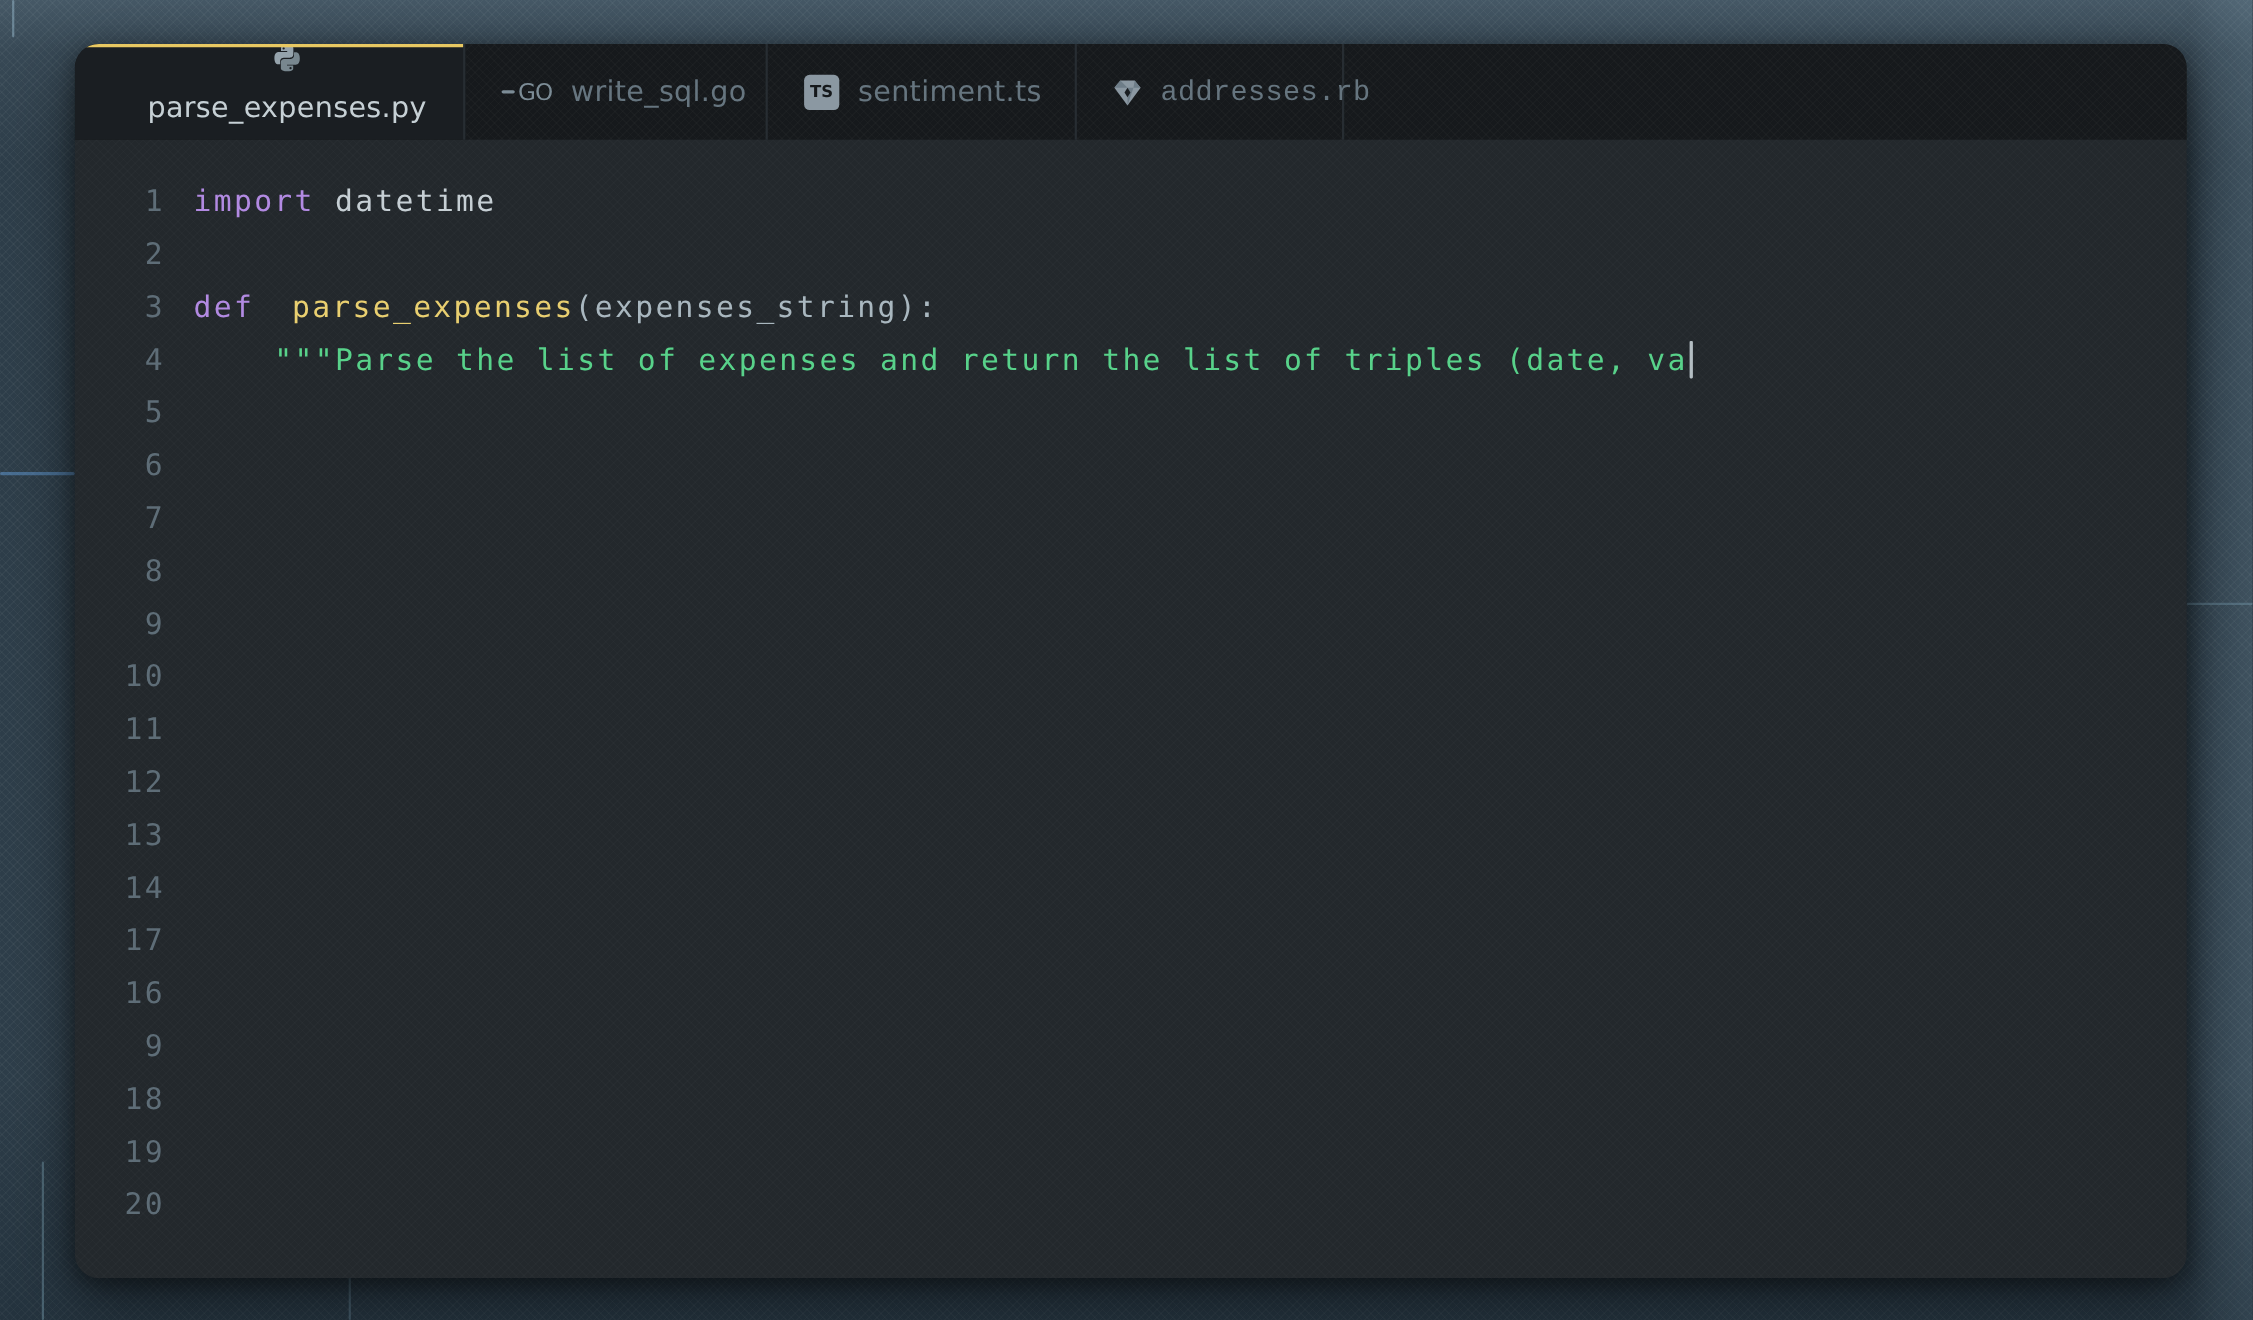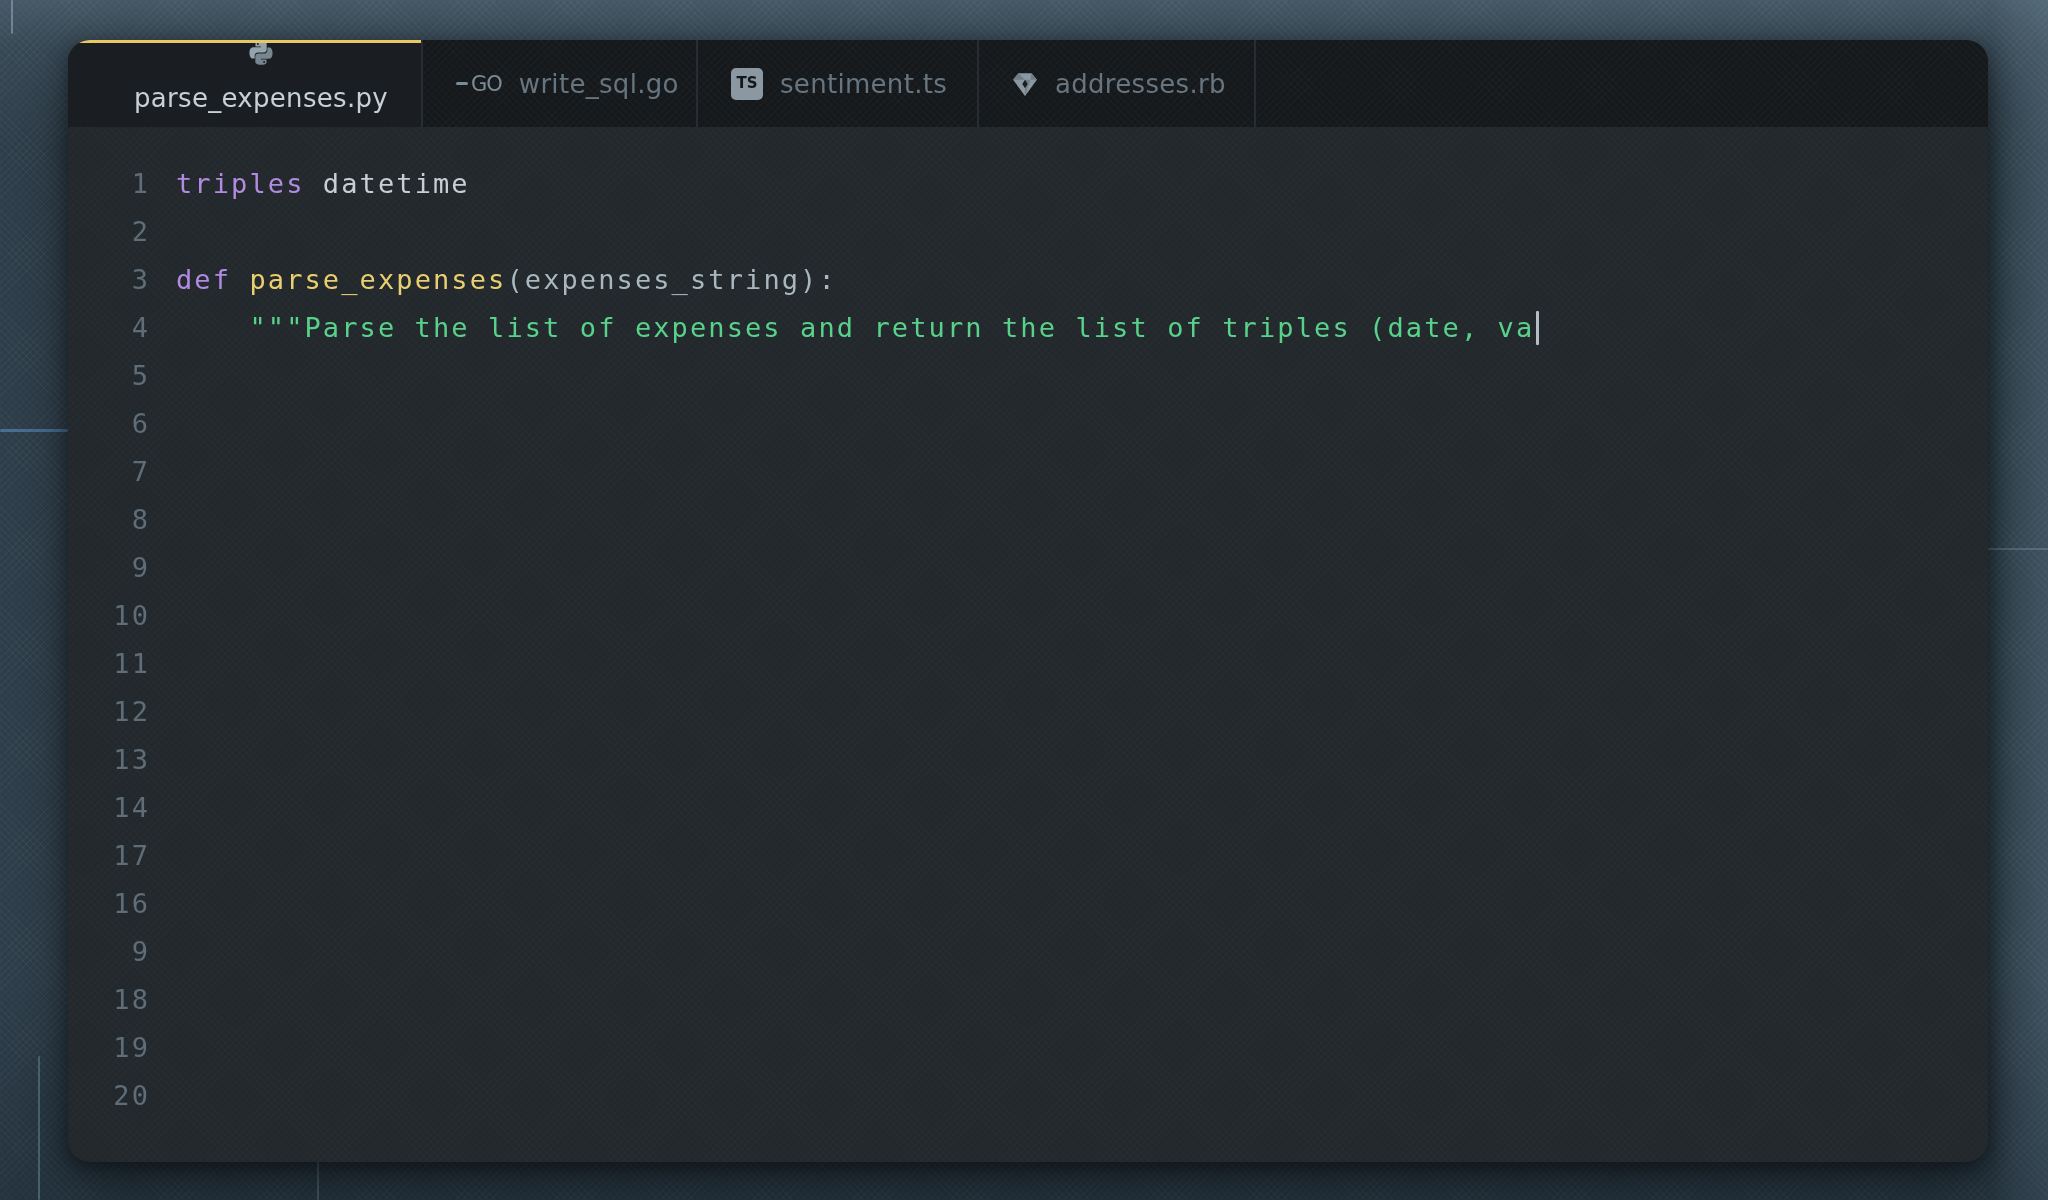--- a/index.html
+++ b/index.html
@@ -43,39 +43,39 @@
       repeating-linear-gradient(135deg, rgba(255,255,255,.02) 0 1px, transparent 1px 5px),
       #16191c;
   }
   .tab{display:flex;align-items:center;gap:17px;padding-left:33px;box-sizing:border-box;
     border-right:2px solid #272d32;position:relative;cursor:default;}
   .tab .label{font-size:26px;color:#66757f;letter-spacing:.3px;}
   .tab.active{background:#1a1e22;flex-direction:column;}
   .tab.active .label{color:#c6d0d5;}
   .tab.active::before{content:"";position:absolute;top:0;left:8px;right:0;height:3px;
     background:#e8c862;border-radius:3px 0 0 3px;}
-  .t1{width:355px;} .t2{width:275px;} .t3{width:281px;} .t4{width:277px;}
+  .t1{width:355px;} .t2{width:275px;} .t3{width:281px;} .t4{width:243px;font-family:Liberation Mono, monospace;}
 
   .icon-py{width:26px;height:26px;flex:0 0 auto;}
   .go-icon{display:flex;align-items:center;color:#7c8c96;font-weight:normal;}
   .go-dash{display:inline-block;width:12px;height:3px;background:#7c8c96;border-radius:2px;margin-right:3px;}
   .go-letters{font-size:21px;letter-spacing:-1px;font-family:"DejaVu Sans",sans-serif;}
   .ts-icon{width:32px;height:32px;border-radius:5px;background:#8b98a2;color:#15181b;
     display:flex;align-items:flex-start;justify-content:center;font-weight:bold;font-size:15px;
     letter-spacing:0;padding-bottom:0;box-sizing:border-box;line-height:30px;}
   .icon-rb{width:26px;height:26px;flex:0 0 auto;}
 
   
   .code-area{padding-top:33px;font-family:"DejaVu Sans Mono", monospace;font-size:27px;
     letter-spacing:2.1px;}
   .line{height:48px;line-height:48px;display:flex;white-space:pre;}
   .ln{display:inline-block;width:82px;text-align:right;color:#5e6d77;flex:0 0 auto;}
   .code{margin-left:26px;}
   .tok-keyword{color:#b28ae2;}
-  .tok-function{color:#e9cf70;}
+  .tok-function{color:#e9cf70;margin-left:16px;}
   .tok-punct{color:#a9b7bf;}
   .tok-plain{color:#c6cfd4;}
   .tok-string{color:#58d28a;}
   .cursor{display:inline-block;width:3px;height:34px;background:#b4bec3;
     vertical-align:middle;transform:translateY(-2px);margin-left:2px;border-radius:1px;}
 </style>
 </head>
 <body>
 
 <div class="sheen-top"></div>
@@ -121,21 +121,21 @@
         <polygon fill="#6e7d88" points="18,2 23,8 12,8 12,23 17,8"></polygon>
         <polygon fill="#1a1e22" points="12,8 14.5,12 12,16 9.5,12"></polygon>
       </svg>
       <span class="label">addresses.rb</span>
     </div>
 
   </div>
 
   <div class="code-area">
     <div>
-        <div class="line"><span class="ln">1</span><span class="code"><span class="tok-keyword">triples</span><span class="tok-plain"> datetime</span></span></div>
+        <div class="line"><span class="ln">1</span><span class="code"><span class="tok-keyword">import</span><span class="tok-plain"> datetime</span></span></div>
         <div class="line"><span class="ln">2</span><span class="code"></span></div>
         <div class="line"><span class="ln">3</span><span class="code"><span class="tok-keyword">def</span><span class="tok-plain"> </span><span class="tok-function">parse_expenses</span><span class="tok-punct">(expenses_string):</span></span></div>
         <div class="line"><span class="ln">4</span><span class="code"><span class="tok-string">    """Parse the list of expenses and return the list of triples (date, va</span><span class="cursor"></span></span></div>
         <div class="line"><span class="ln">5</span><span class="code"></span></div>
         <div class="line"><span class="ln">6</span><span class="code"></span></div>
         <div class="line"><span class="ln">7</span><span class="code"></span></div>
         <div class="line"><span class="ln">8</span><span class="code"></span></div>
         <div class="line"><span class="ln">9</span><span class="code"></span></div>
         <div class="line"><span class="ln">10</span><span class="code"></span></div>
         <div class="line"><span class="ln">11</span><span class="code"></span></div>

